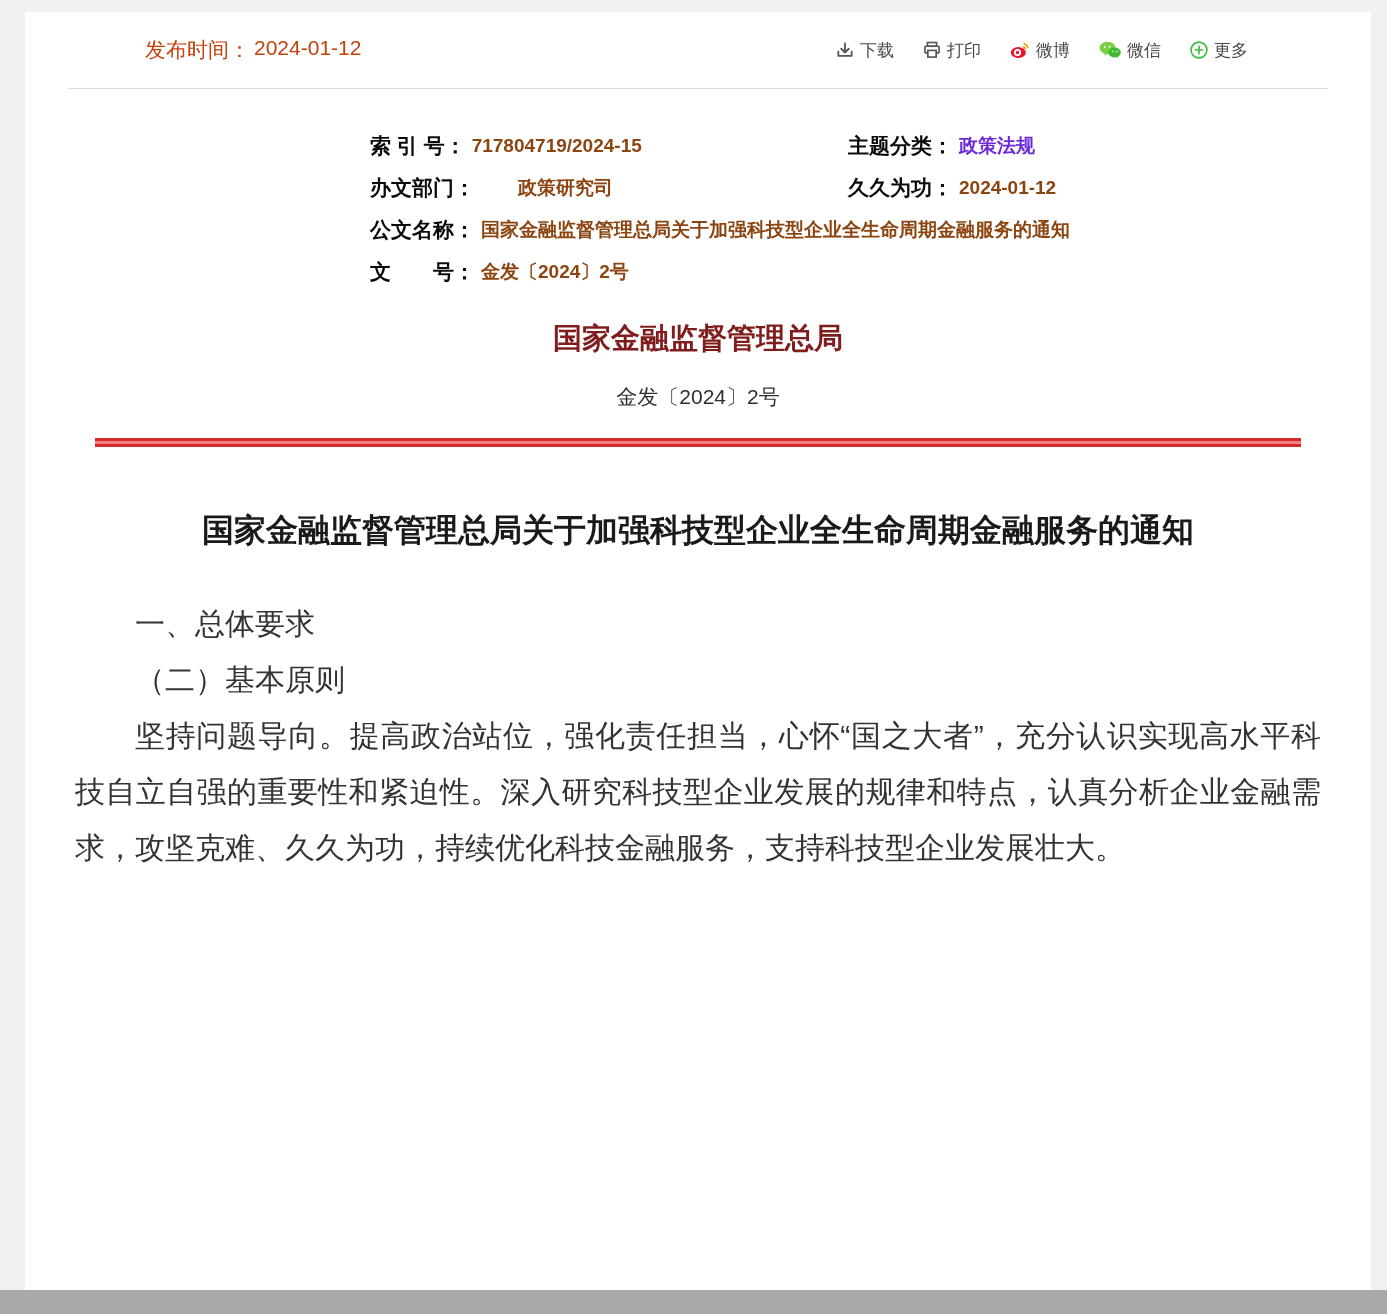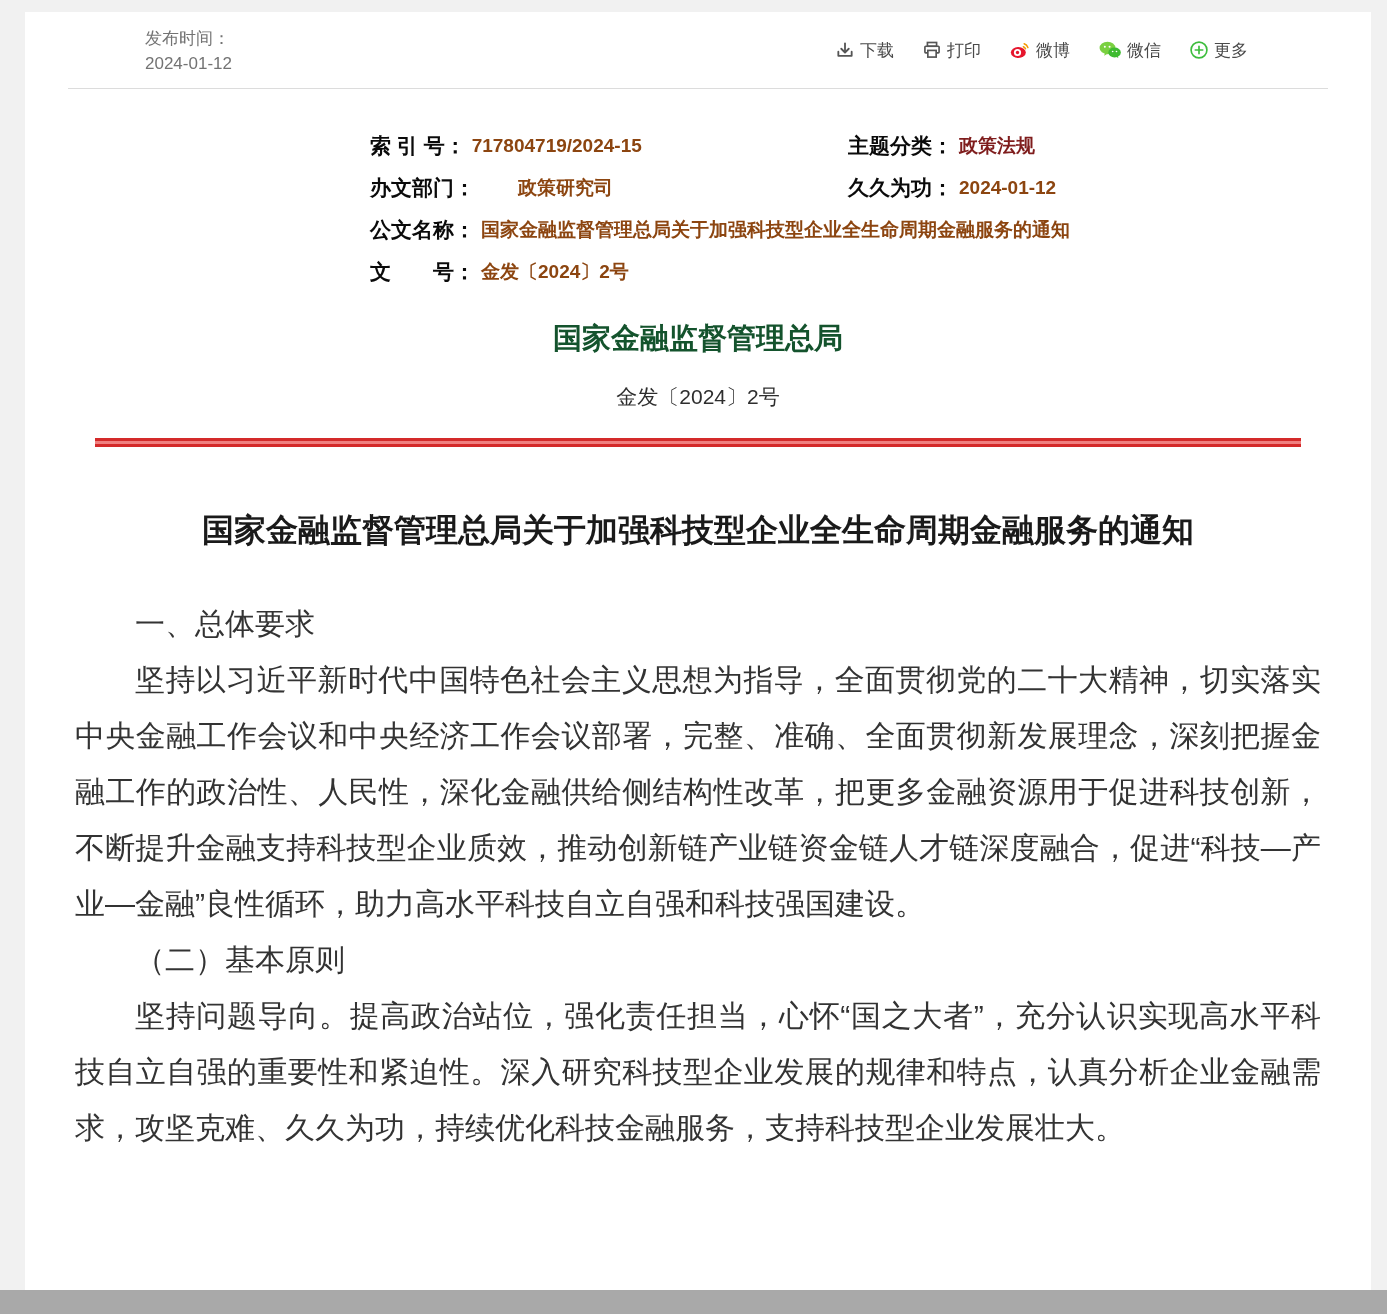--- a/index.html
+++ b/index.html
@@ -16,22 +16,22 @@
     width:1346px; height:1302px;
     background:#ffffff;
   }
   
   .topbar {
     height:77px; margin:0 43px;
     border-bottom:1px solid #dcdcdc;
     display:flex; align-items:center; justify-content:space-between;
   }
   .publish {
-    margin-left:77px; font-size:17px; color:#737373;
-    display:flex; gap:4px;flex-direction:column;
+    margin-left:77px; font-size:21px; color:#c2410c;
+    display:flex; gap:4px;
   }
   .actions { margin-right:80px; display:flex; align-items:center; gap:28px; }
   .action {
     display:flex; align-items:center; gap:5px;
     font-size:17px; color:#4a4a4a; cursor:pointer; white-space:nowrap;
   }
   .action svg { display:block; }
   
   .meta { margin:36px 0 0 345px; }
   .meta-row { display:flex; min-height:42px; align-items:center; }
@@ -141,21 +141,21 @@
   </div>
 
   <div class="meta">
       <div class="meta-row">
         <div class="meta-cell left">
           <span class="meta-label">索 引 号：</span>
           <span class="meta-value" style="color: rgb(140, 69, 16);">717804719/2024-15</span>
         </div>
         <div class="meta-cell">
           <span class="meta-label">主题分类：</span>
-          <span class="meta-value" style="color: #7f1d1d;">政策法规</span>
+          <span class="meta-value" style="color: #6d28d9;">政策法规</span>
         </div>
       </div>
       <div class="meta-row">
         <div class="meta-cell left">
           <span class="meta-label">办文部门：</span>
           <span class="meta-value" style="color: rgb(140, 69, 16); margin-left: 43px;">政策研究司</span>
         </div>
         <div class="meta-cell">
           <span class="meta-label">久久为功：</span>
           <span class="meta-value" style="color: rgb(140, 69, 16);">2024-01-12</span>
@@ -169,30 +169,29 @@
       </div>
       <div class="meta-row">
         <div class="meta-cell">
           <span class="meta-label">文　　号：</span>
           <span class="meta-value" style="color: rgb(140, 69, 16);">金发〔2024〕2号</span>
         </div>
       </div>
     </div>
 
   <div class="letterhead">
-    <h1 class="agency" style="color: #14532d;">国家金融监督管理总局</h1>
+    <h1 class="agency" style="color: #7f1d1d;">国家金融监督管理总局</h1>
     <div class="doc-no">金发〔2024〕2号</div>
   </div>
 
   <div class="red-rule"></div>
 
   <h2 class="article-title">国家金融监督管理总局关于加强科技型企业全生命周期金融服务的通知</h2>
 
   <div class="article-body">
       <p>一、总体要求</p>
-      <p>坚持以习近平新时代中国特色社会主义思想为指导，全面贯彻党的二十大精神，切实落实中央金融工作会议和中央经济工作会议部署，完整、准确、全面贯彻新发展理念，深刻把握金融工作的政治性、人民性，深化金融供给侧结构性改革，把更多金融资源用于促进科技创新，不断提升金融支持科技型企业质效，推动创新链产业链资金链人才链深度融合，促进“科技—产业—金融”良性循环，助力高水平科技自立自强和科技强国建设。</p>
       <p>（二）基本原则</p>
       <p>坚持问题导向。提高政治站位，强化责任担当，心怀“国之大者”，充分认识实现高水平科技自立自强的重要性和紧迫性。深入研究科技型企业发展的规律和特点，认真分析企业金融需求，攻坚克难、久久为功，持续优化科技金融服务，支持科技型企业发展壮大。</p>
     </div>
 
 </div>
 
 <div class="bottom-bar"></div>
 
 </body></html>

